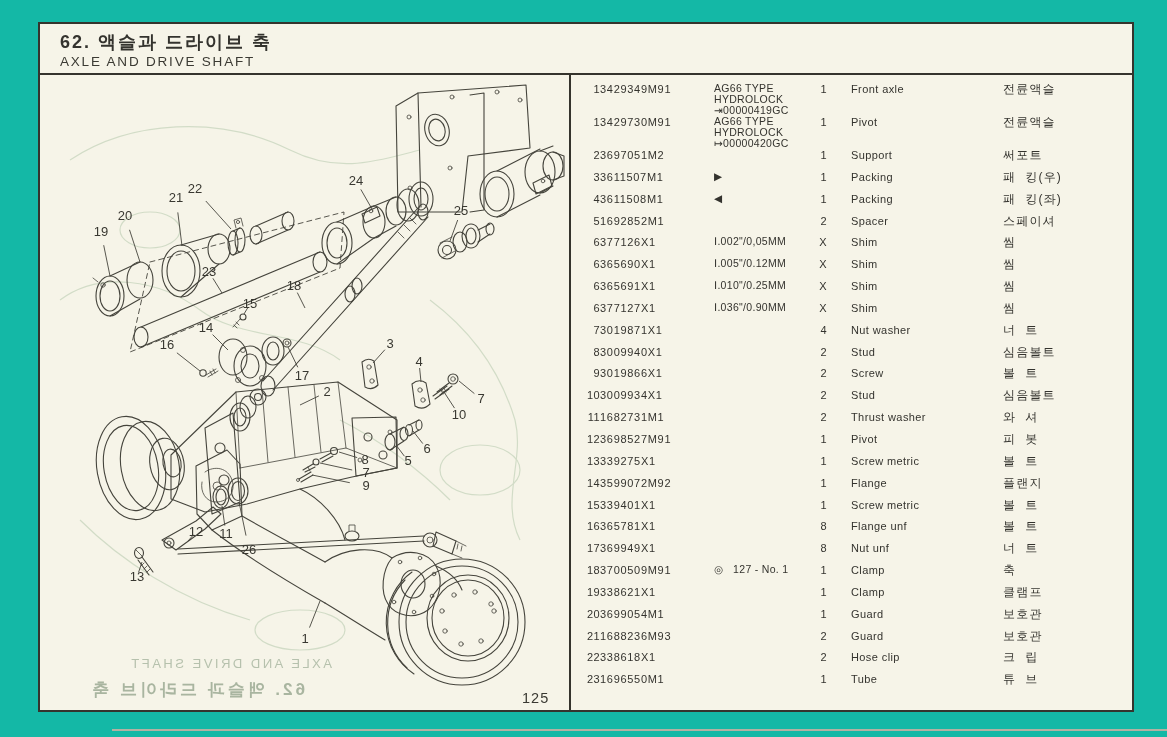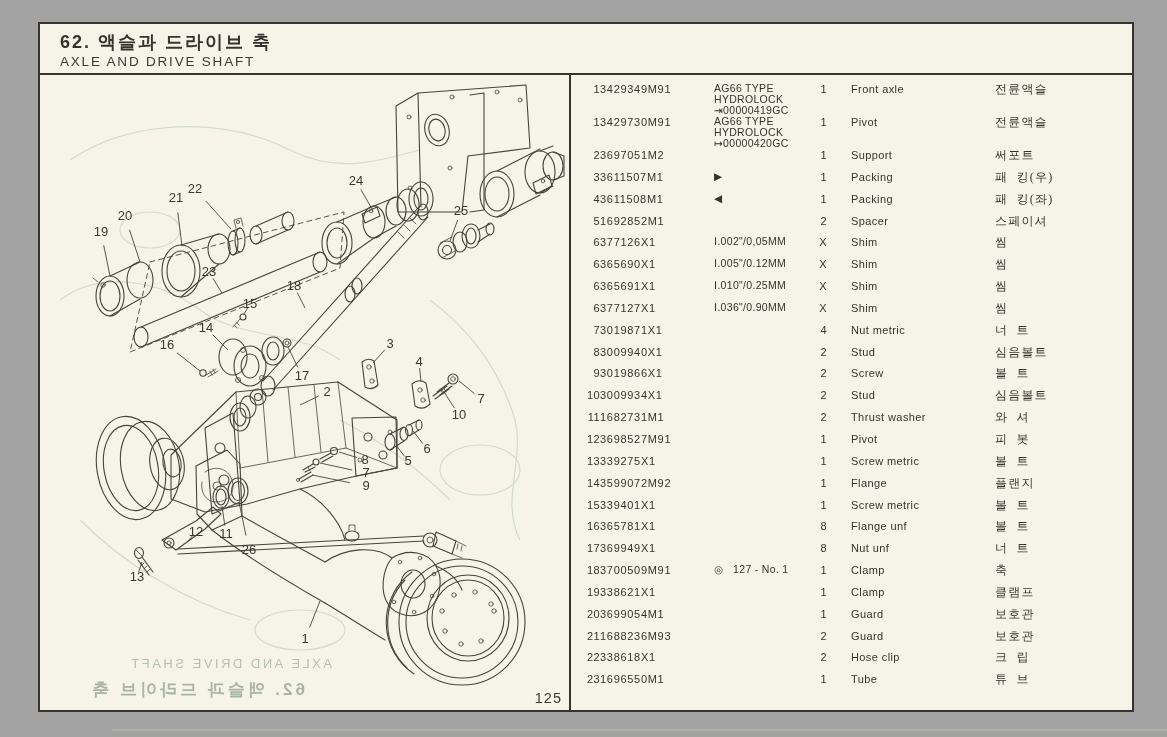--- a/index.html
+++ b/index.html
@@ -1,42 +1,42 @@
 <!DOCTYPE html>
 <html><head>
 <meta charset="utf-8">
 <style>
   html,body{margin:0;padding:0;background:#eceadf;}
-  #page{position:relative;width:1167px;height:737px;background:#a3a3a3;
+  #page{position:relative;width:1167px;height:737px;background:#14b8a6;
         font-family:"Liberation Sans",sans-serif;color:#34332e;overflow:hidden;}
   #frame{position:absolute;left:38px;top:22px;width:1096px;height:690px;
          border:2px solid #35342d;box-sizing:border-box;background:#f6f4e8;}
   .title-ko{position:absolute;left:20px;top:6px;font-size:18px;font-weight:bold;
             letter-spacing:2px;white-space:nowrap;}
   .title-en{position:absolute;left:20px;top:30px;font-size:13.5px;letter-spacing:1.8px;
             color:#3b3a33;white-space:nowrap;}
   .title-rule{position:absolute;left:0;top:49px;width:100%;border-top:2px solid #35342d;}
   .divider{position:absolute;left:529px;top:49px;height:637px;border-left:2px solid #35342d;}
-  .page-number{position:absolute;left:482px;top:666px;width:40px;text-align:right;
+  .page-number{position:absolute;left:482px;top:666px;width:40px;
                font-size:14.5px;letter-spacing:1px;color:#3a3932;}
   .page-edge{position:absolute;left:112px;top:729px;width:1055px;border-top:2px solid #b3b1a2;}
 
   
   #parts-rows{position:absolute;left:534px;top:59px;width:560px;}
   .t-row{display:flex;height:21.85px;align-items:flex-start;font-size:11px;
          letter-spacing:.4px;line-height:12.5px;}
   .t-row.tall{height:33px;}
   .c-ref {width:26px;text-align:right;flex:none;}
   .c-part{width:90px;flex:none;letter-spacing:.7px;}
   .c-note{width:101px;margin-left:24px;flex:none;white-space:pre-wrap;
           font-size:10.5px;line-height:10.8px;letter-spacing:.3px;}
   .c-qty {width:12px;text-align:right;flex:none;}
   .c-name{width:128px;margin-left:24px;flex:none;}
-  .c-kr  {margin-left:16px;flex:none;font-size:12px;letter-spacing:1.2px;
-          white-space:pre-wrap;line-height:12.5px;font-family:Liberation Serif, serif;}
+  .c-kr  {margin-left:24px;flex:none;font-size:12px;letter-spacing:1.2px;
+          white-space:pre-wrap;line-height:12.5px;}
 
   
   #diagram{position:absolute;left:38px;top:73px;width:530px;height:639px;}
   .ink *{stroke:#45443c;fill:none;stroke-width:1.1;stroke-linejoin:round;stroke-linecap:round;}
   .ink .thin{stroke-width:.8;}
   .ink .dash{stroke-dasharray:5 4;stroke-width:.9;}
   .ghostlines *{stroke:#d2dcc7;fill:none;stroke-width:1.2;}
   .gt1{font-size:13px;letter-spacing:2.5px;fill:#b6c1ad;font-family:"Liberation Sans",sans-serif;}
   .gt2{font-size:17px;font-weight:bold;letter-spacing:3px;fill:#a9b5a0;font-family:"Liberation Sans",sans-serif;}
   .callout{font-size:13px;fill:#393831;text-anchor:middle;font-family:"Liberation Sans",sans-serif;}
@@ -135,21 +135,21 @@
           <span class="c-note">Ⅰ.036"/0.90MM</span>
           <span class="c-qty">X</span>
           <span class="c-name">Shim</span>
           <span class="c-kr">씸</span>
         </div>
         <div class="t-row">
           <span class="c-ref">7</span>
           <span class="c-part">3019871X1</span>
           <span class="c-note"></span>
           <span class="c-qty">4</span>
-          <span class="c-name">Nut metric</span>
+          <span class="c-name">Nut washer</span>
           <span class="c-kr">너  트</span>
         </div>
         <div class="t-row">
           <span class="c-ref">8</span>
           <span class="c-part">3009940X1</span>
           <span class="c-note"></span>
           <span class="c-qty">2</span>
           <span class="c-name">Stud</span>
           <span class="c-kr">심음볼트</span>
         </div>

